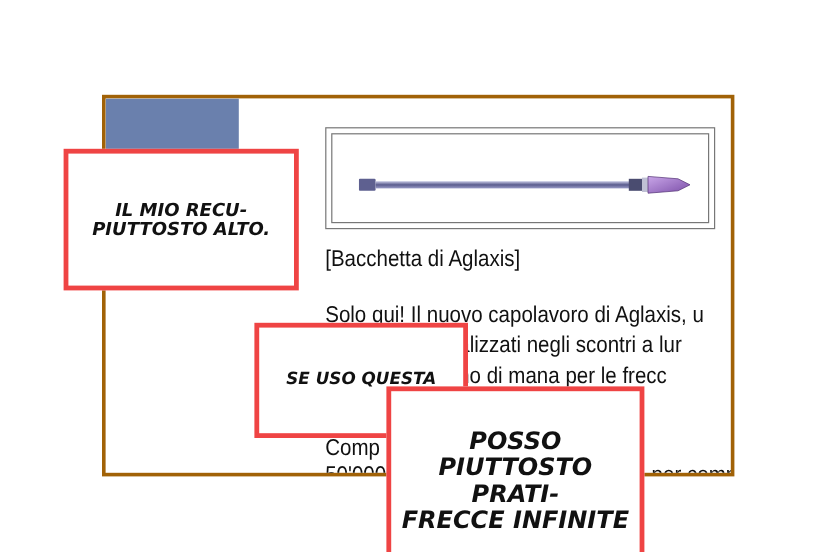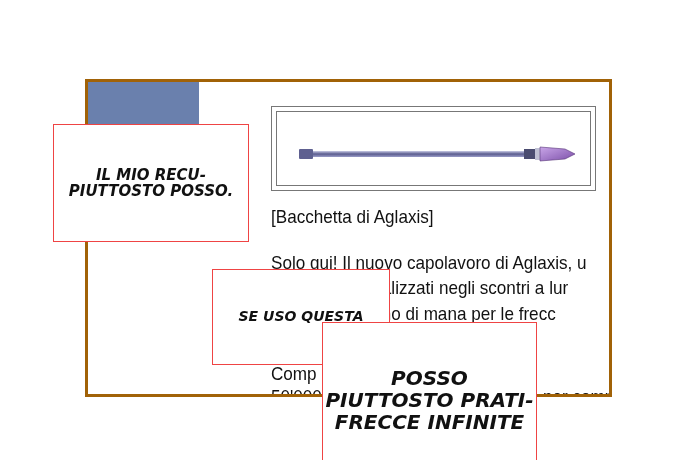--- a/index.html
+++ b/index.html
@@ -4,21 +4,21 @@
 <style>
   html, body { margin:0; padding:0; }
   body { width:690px; height:460px; background:#ffffff; position:relative; overflow:hidden; font-family:"Liberation Sans", sans-serif; }
   .panel { position:absolute; left:85px; top:79px; width:527px; height:318px; border:3px solid #a16207; border-right-width:3px; background:#fff; overflow:hidden; box-sizing:border-box; }
   .blue-block { position:absolute; left:0; top:0; width:111px; height:60px; background:#6a80ad; }
   .item-frame { position:absolute; left:183px; top:24px; width:325px; height:85px; border:1px solid #777; padding:4px; box-sizing:border-box; }
   .item-frame-inner { width:100%; height:100%; border:1px solid #777; box-sizing:border-box; position:relative; background:#fff; }
   .wand { position:absolute; left:22px; top:32px; }
   .item-title { position:absolute; left:183px; top:124px; font-size:19px; color:#111; white-space:nowrap; transform:scaleX(0.9); transform-origin:left; }
   .desc { position:absolute; left:183px; font-size:19px; color:#111; white-space:nowrap; transform:scaleX(0.9); transform-origin:left; }
-  .bubble { position:absolute; background:#fff; border:1px solid #ef4444; box-sizing:border-box; display:flex; align-items:center; justify-content:center; text-align:center; font-family:"DejaVu Sans", sans-serif; font-style:italic; font-weight:bold; color:#111; line-height:1.1; }
+  .bubble { position:absolute; background:#fff; border:4px solid #ef4444; box-sizing:border-box; display:flex; align-items:center; justify-content:center; text-align:center; font-family:"DejaVu Sans", sans-serif; font-style:italic; font-weight:bold; color:#111; line-height:1.1; }
   .bubble span { display:block; }
   .b1 { left:53px; top:124px; width:196px; height:118px; font-size:15px; }
   .b2 { left:212px; top:269px; width:178px; height:96px; font-size:14px; }
   .b3 { left:322px; top:322px; width:215px; height:156px; font-size:20px; }
 </style>
 </head>
 <body>
 
 <div class="panel">
   <div class="blue-block"></div>
@@ -49,21 +49,21 @@
   <div class="desc" style="top:195px; left:272px">ecializzati negli scontri a lur</div>
   <div class="desc" style="top:221px; left:271px">sumo di mana per le frecc</div>
   <div class="desc" style="top:281px">Comp</div>
   <div class="desc" style="top:304px">50'000</div>
   <div class="desc" style="top:304px; left:455px">per comp</div>
 </div>
 
 <div class="bubble b1">
   <div>
     <span>IL MIO RECU-</span>
-    <span>PIUTTOSTO POSSO.</span>
+    <span>PIUTTOSTO ALTO.</span>
   </div>
 </div>
 
 <div class="bubble b2">
   <div>
     <span>SE USO QUESTA</span>
   </div>
 </div>
 
 <div class="bubble b3">

